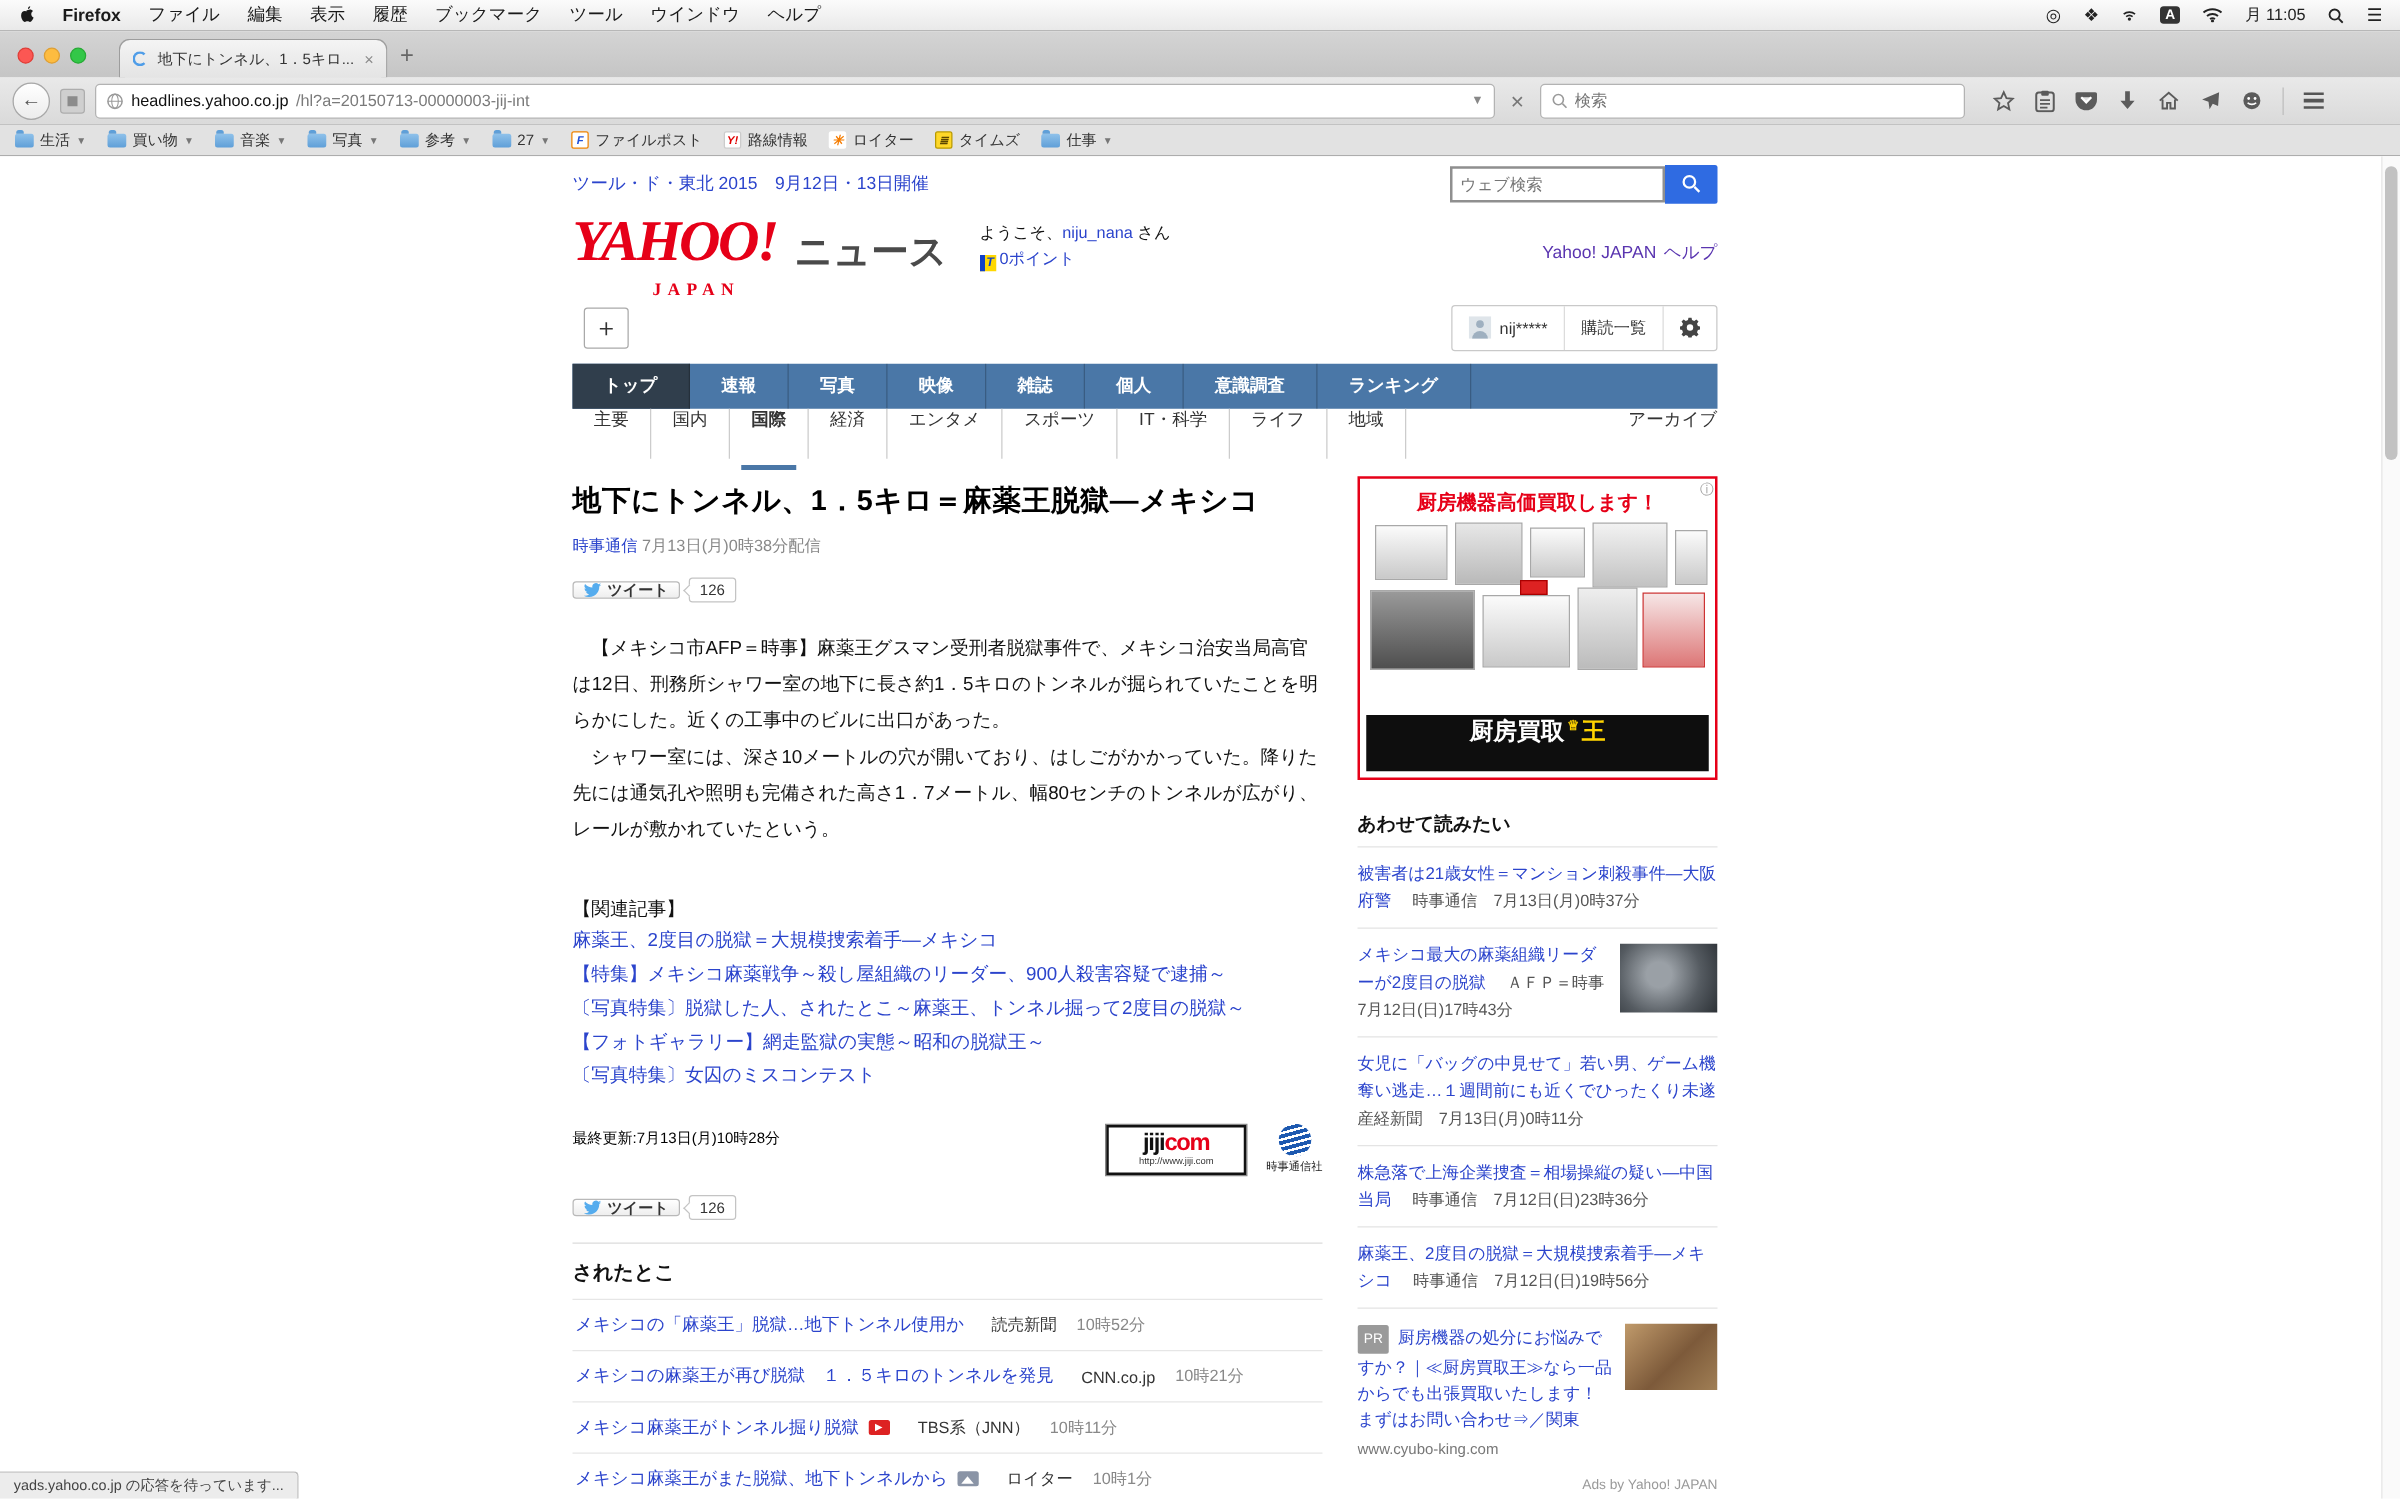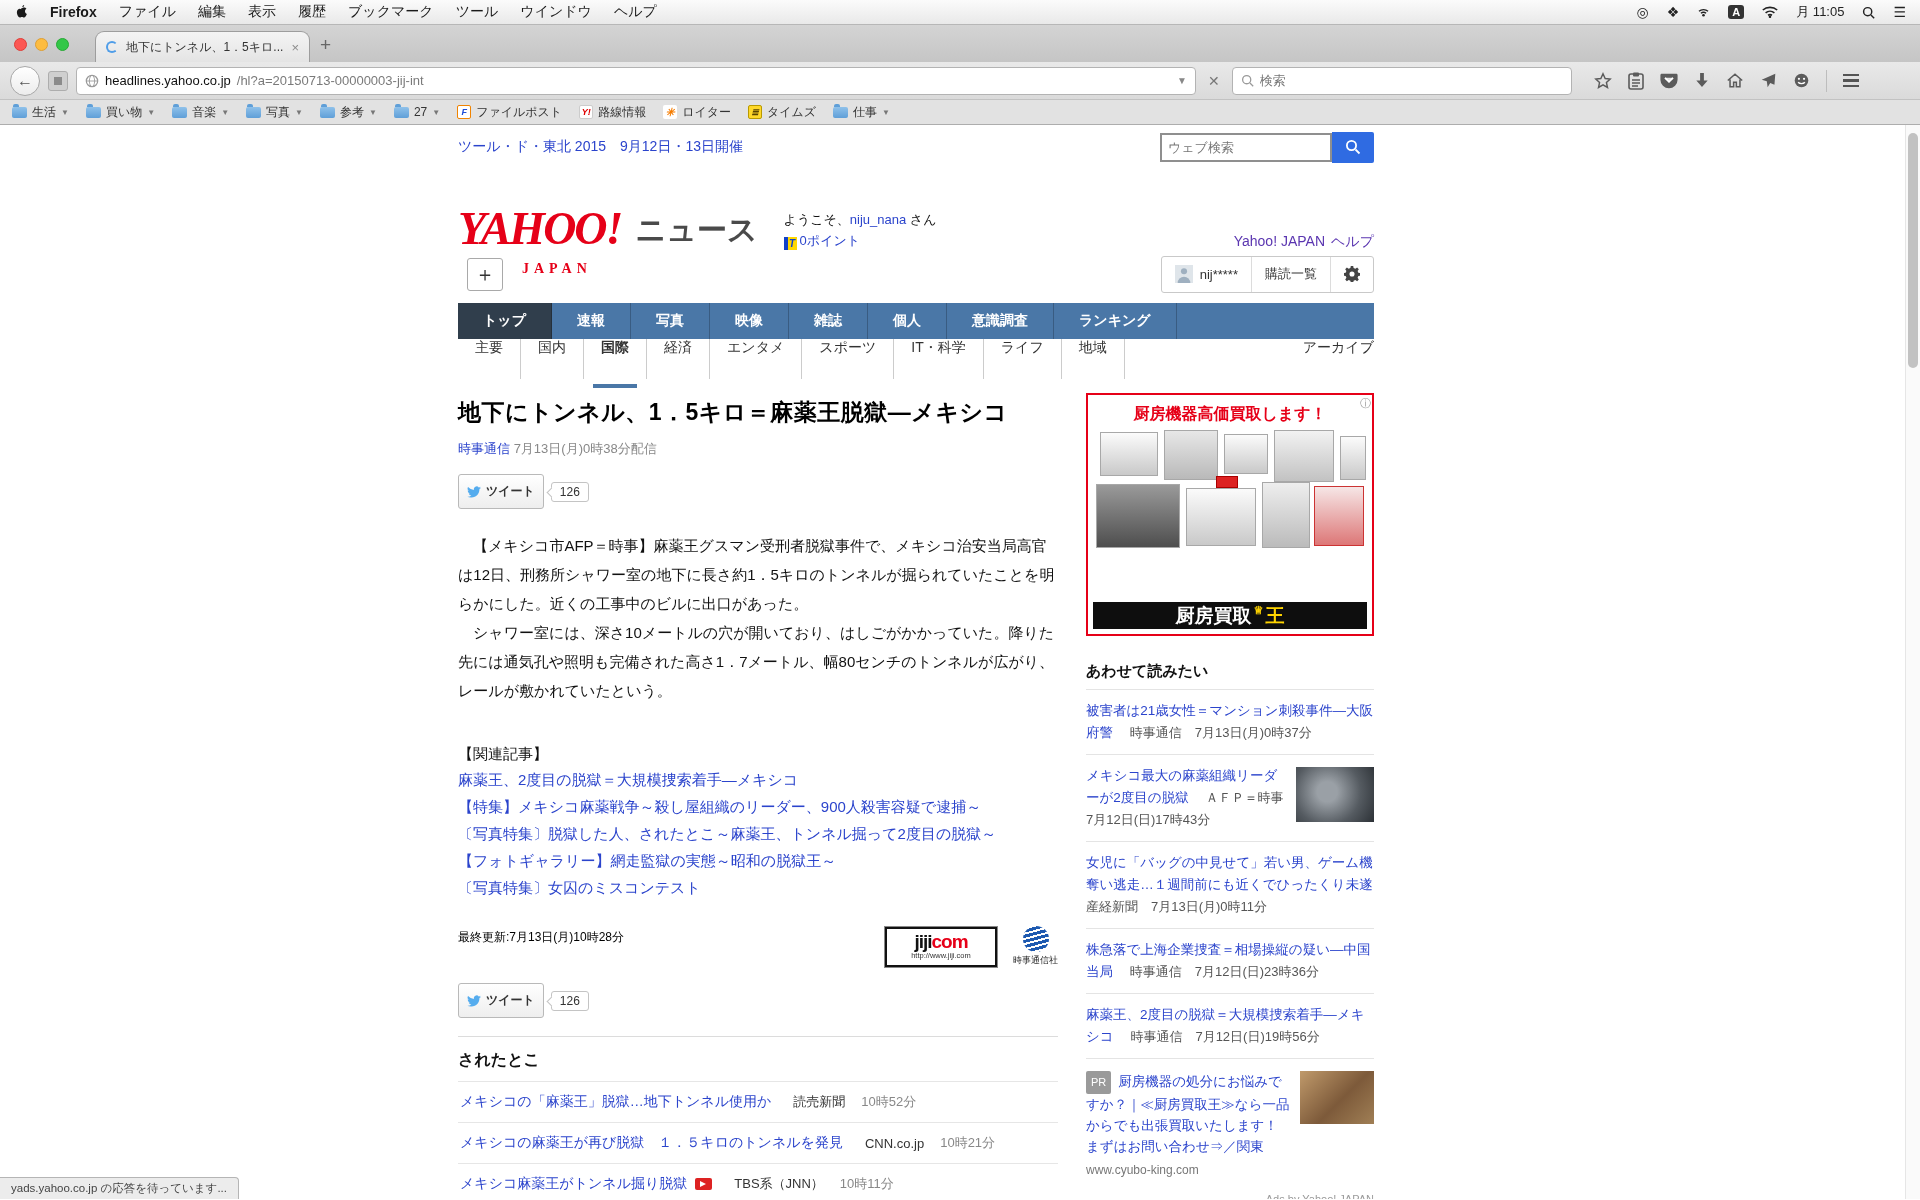--- a/index.html
+++ b/index.html
@@ -69,21 +69,21 @@
 
   a{text-decoration:none}
   .blu{color:var(--link)}
   .row1{display:flex;justify-content:space-between;align-items:center;height:32px}
   .promo{font-size:14px;color:var(--link)}
   .wsearch{display:flex;align-items:center}
   .wsearch .box{width:172px;height:29px;border:2px solid #8f8f8f;display:flex;align-items:center;padding:0 6px}
   .wsearch input{border:none;outline:none;width:100%;font-size:13px;font-family:inherit;color:#737373}
   .wsearch .btn{width:42px;height:31px;background:#2f6be2;border-radius:0 2px 2px 0;display:flex;align-items:center;justify-content:center}
 
-  .row2{display:flex;align-items:flex-end;margin-top:20px;height:68px}
+  .row2{display:flex;align-items:flex-start;margin-top:8px;height:68px}
   .ylogo{position:relative;font-family:"Liberation Serif",serif;font-style:italic;font-weight:bold;
          font-size:46px;line-height:44px;color:var(--red);letter-spacing:-2px}
   .ylogo .jp{position:absolute;left:64px;top:40px;font-size:14px;letter-spacing:5px;font-style:normal}
   .service{font-size:30px;font-weight:bold;color:#4a4a4a;margin:10px 0 0 14px;font-style:normal}
   .welcome{margin-left:26px;font-size:13px;padding-top:4px;line-height:21px}
   .tpt{display:inline-block;width:13px;height:13px;background:#ffd800;color:#1141c8;font-weight:bold;font-size:10px;
        text-align:center;line-height:13px;vertical-align:-2px;margin-right:3px;border-left:4px solid #1141c8}
   .helplinks{margin-left:auto;padding-top:22px;font-size:14px;display:flex;gap:6px}
   .helplinks a{color:var(--visited)}
 
@@ -109,21 +109,21 @@
   .snav.active{font-weight:bold}
   .snav.active:after{content:"";position:absolute;left:9px;right:9px;bottom:-9px;height:4px;background:var(--navblue)}
   .archive{margin-left:auto;font-size:14px;color:#333}
 
   .main{display:flex;margin-top:14px}
   .article{width:600px}
   .article h1{font-size:23px;font-weight:bold;color:#000;margin:4px 0 12px;letter-spacing:0.5px}
   .byline{font-size:13px;color:var(--meta)}
   .byline a{color:var(--link)}
   .tweetrow{display:flex;align-items:center;margin:16px 0 4px}
-  .tweetbtn{height:35px;border:1px solid #b9b9b9;border-radius:3px;background:linear-gradient(#fff,#eee);
+  .tweetbtn{height:14px;border:1px solid #b9b9b9;border-radius:3px;background:linear-gradient(#fff,#eee);
             display:flex;align-items:center;gap:5px;padding:0 8px;font-size:12px;font-weight:bold;color:#333}
   .tcount{height:20px;border:1px solid #c4c4c4;border-radius:3px;background:#fff;padding:0 8px;font-size:12px;
           color:#333;display:flex;align-items:center;margin-left:7px;position:relative}
   .tcount:before{content:"";position:absolute;left:-4px;top:6px;width:6px;height:6px;background:#fff;
                  border-left:1px solid #c4c4c4;border-bottom:1px solid #c4c4c4;transform:rotate(45deg)}
   .abody{margin-top:22px}
   .abody p{font-size:15px;line-height:29px;color:#111}
   .relhead{margin-top:40px;font-size:15px;color:#111}
   .rellinks{list-style:none;margin-top:2px}
   .rellinks li{font-size:15px;line-height:27px}
@@ -153,22 +153,22 @@
                      border-right:5px solid transparent;border-bottom:6px solid #fff}
 
   
   .sidebar{width:288px;margin-left:28px}
   .ad{border:2px solid var(--red);height:243px;position:relative;background:#fff}
   .ad-info{position:absolute;top:1px;right:1px;color:#999;font-size:11px}
   .ad-head{color:var(--red);font-weight:bold;font-size:16px;text-align:center;margin-top:9px;
            text-shadow:1px 1px 0 #fff,-1px 1px 0 #fff}
   .ad-body{position:relative;height:152px;margin:5px 8px 0}
   .ad-body div{position:absolute;border:1px solid #a8a8a8;background:linear-gradient(#fbfbfb,#c9c9c9)}
-  .ad-foot{position:absolute;left:5px;right:5px;bottom:5px;height:27px;background:#0e0e0e;color:#fff;
-           display:flex;align-items:flex-end;justify-content:center;gap:2px;font-weight:bold;font-size:19px}
+  .ad-foot{position:absolute;left:5px;right:5px;bottom:5px;height:45px;background:#0e0e0e;color:#fff;
+           display:flex;align-items:flex-start;justify-content:center;gap:2px;font-weight:bold;font-size:19px}
   .ad-foot .ou{color:#ffd400}
   .ad-foot .crown{color:#ffd400;font-size:11px;align-self:flex-start;margin-top:2px}
 
   .awasete{margin-top:22px}
   .awasete h3{font-size:15px;font-weight:bold;padding:4px 0 8px}
   .sitem{border-top:1px solid #e4e4e4;padding:10px 0;font-size:13.5px;line-height:22px;overflow:hidden}
   .sitem a{color:var(--link)}
   .smeta{color:#555;font-size:13px}
   .sthumb{float:right;width:78px;height:55px;margin:2px 0 4px 10px;
           background:radial-gradient(circle at 40% 45%,#9aa0a6 0 18%,#555b61 60%,#2c3136)}

